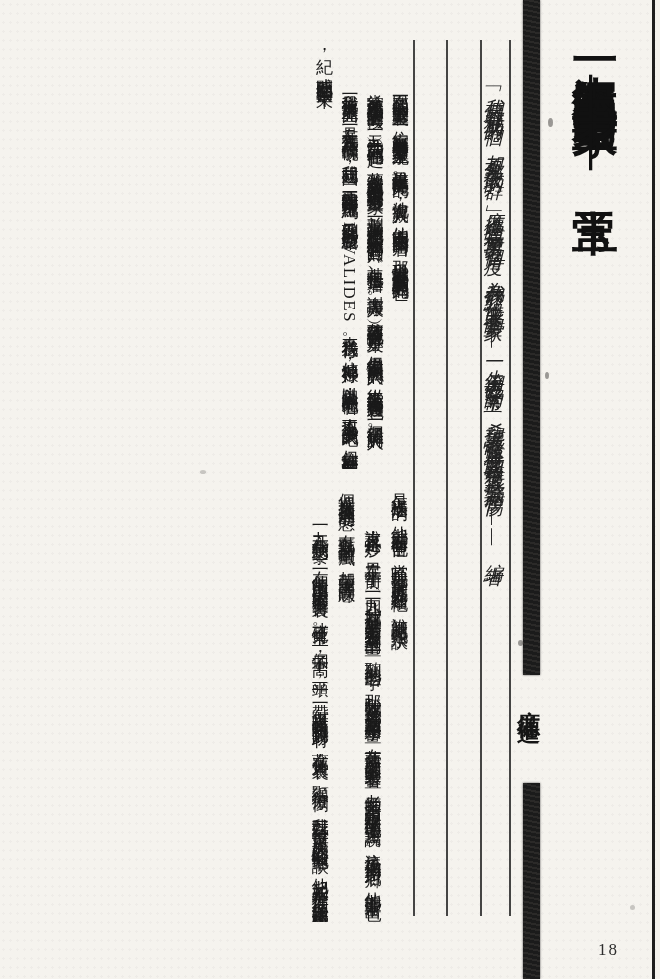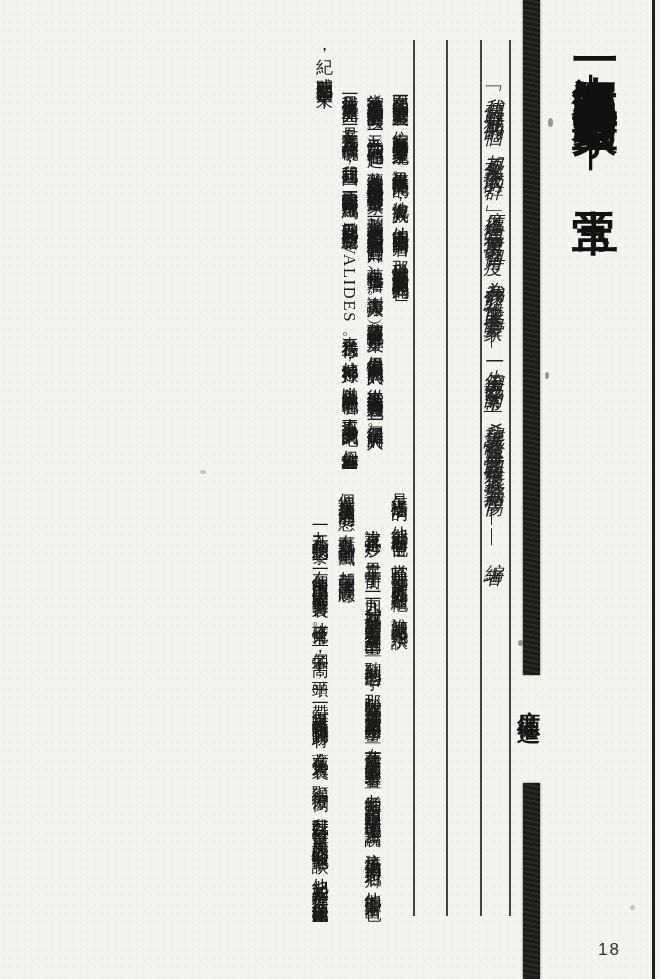--- a/index.html
+++ b/index.html
@@ -62,21 +62,21 @@
     font-size:17px;letter-spacing:1.4px;line-height:25.3px;
   }
   .band-bottom{
     left:42px;top:480px;width:370px;height:442px;
     font-size:17px;letter-spacing:2.2px;line-height:26.4px;
   }
   
   .pageno{
     position:absolute;left:598px;top:940px;
     font-size:17px;letter-spacing:2px;color:#2e2e2e;
-    font-family:Liberation Sans, sans-serif;
+    font-family:Liberation Serif, serif;
   }
   .edge-right{
     position:absolute;left:652px;top:0;width:3px;height:979px;
     background:#1e1e1e;
   }
   .speck{position:absolute;background:rgba(45,42,40,.45);border-radius:50%;}
   .s1{left:548px;top:118px;width:5px;height:9px;}
   .s2{left:545px;top:372px;width:4px;height:7px;}
   .s3{left:518px;top:640px;width:5px;height:6px;}
   .s4{left:200px;top:470px;width:6px;height:4px;opacity:.5;}

